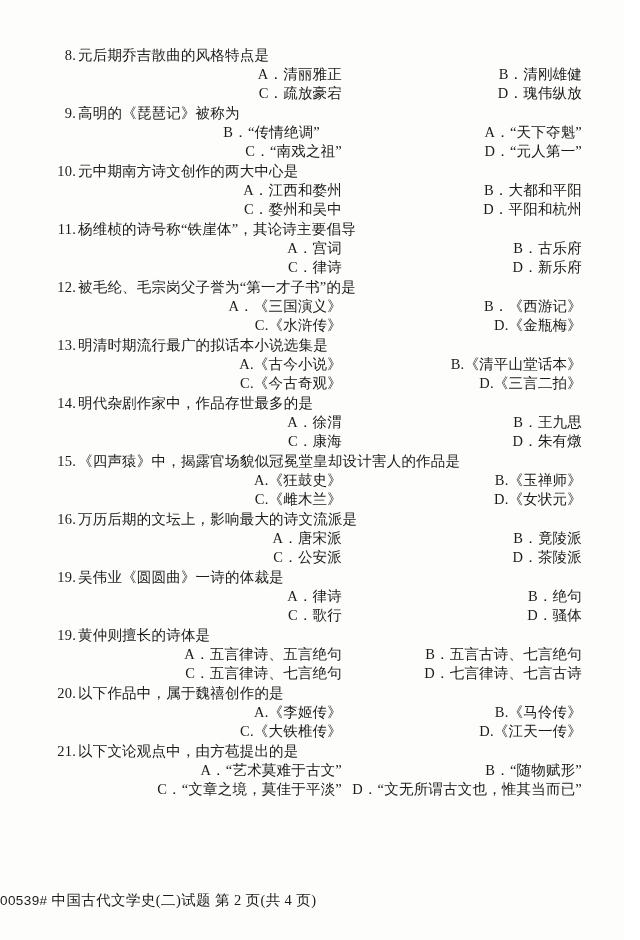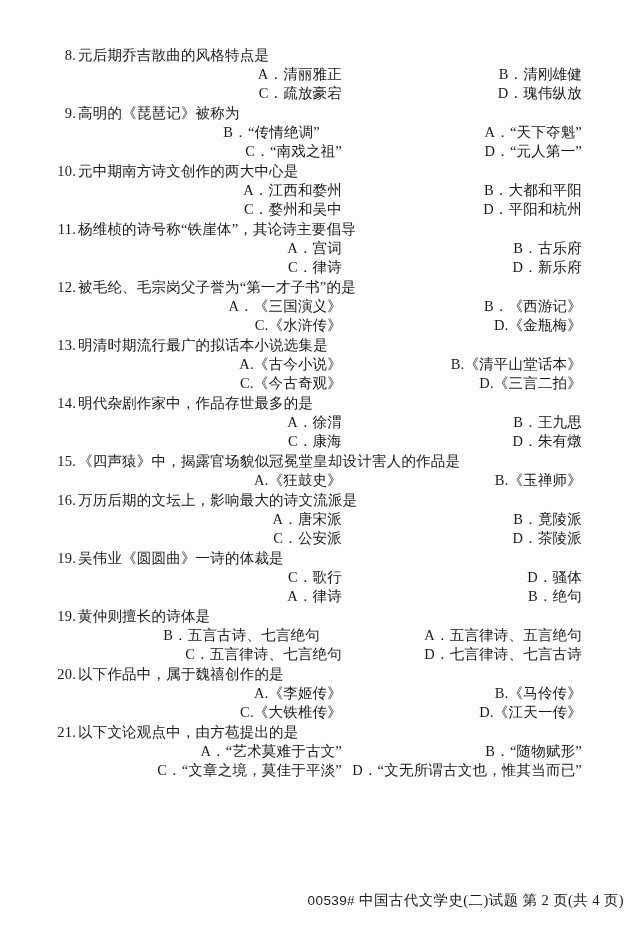--- a/index.html
+++ b/index.html
@@ -59,21 +59,21 @@
     flex: 0 0 262px;
   }
   .opt-b, .opt-d {
     flex: 1 1 auto;
   }
   .footer {
     position: absolute;
     left: 0;
     right: 0;
     bottom: 30px;
-    text-align: right;
+    text-align: left;
     font-size: 14.5px;
     letter-spacing: 0.4px;
   }
   .footer-code {
     font-family: "Liberation Sans", sans-serif;
     font-size: 13.5px;
   }
 </style>
 </head>
 <body>
@@ -179,20 +179,24 @@
       </div>
     </div>
 
     <div class="q">
       <div class="q-stem"><span class="q-num">15.</span><span>《四声猿》中，揭露官场貌似冠冕堂皇却设计害人的作品是</span></div>
       <div class="opts">
         <div class="opt-row">
           <span class="opt opt-a">A.《狂鼓史》</span>
           <span class="opt opt-b">B.《玉禅师》</span>
         </div>
+        <div class="opt-row">
+          <span class="opt opt-c">C.《雌木兰》</span>
+          <span class="opt opt-d">D.《女状元》</span>
+        </div>
       </div>
     </div>
 
     <div class="q">
       <div class="q-stem"><span class="q-num">16.</span><span>万历后期的文坛上，影响最大的诗文流派是</span></div>
       <div class="opts">
         <div class="opt-row">
           <span class="opt opt-a">A．唐宋派</span>
           <span class="opt opt-b">B．竟陵派</span>
         </div>
@@ -201,36 +205,36 @@
           <span class="opt opt-d">D．茶陵派</span>
         </div>
       </div>
     </div>
 
 
     <div class="q">
       <div class="q-stem"><span class="q-num">19.</span><span>吴伟业《圆圆曲》一诗的体裁是</span></div>
       <div class="opts">
         <div class="opt-row">
+          <span class="opt opt-a">A．律诗</span>
+          <span class="opt opt-b">B．绝句</span>
+        </div>
+        <div class="opt-row">
           <span class="opt opt-c">C．歌行</span>
           <span class="opt opt-d">D．骚体</span>
         </div>
-        <div class="opt-row">
-          <span class="opt opt-a">A．律诗</span>
-          <span class="opt opt-b">B．绝句</span>
-        </div>
       </div>
     </div>
 
     <div class="q">
       <div class="q-stem"><span class="q-num">19.</span><span>黄仲则擅长的诗体是</span></div>
       <div class="opts">
         <div class="opt-row">
+          <span class="opt opt-a">A．五言律诗、五言绝句</span>
           <span class="opt opt-b">B．五言古诗、七言绝句</span>
-          <span class="opt opt-a">A．五言律诗、五言绝句</span>
         </div>
         <div class="opt-row">
           <span class="opt opt-c">C．五言律诗、七言绝句</span>
           <span class="opt opt-d">D．七言律诗、七言古诗</span>
         </div>
       </div>
     </div>
 
     <div class="q">
       <div class="q-stem"><span class="q-num">20.</span><span>以下作品中，属于魏禧创作的是</span></div>

